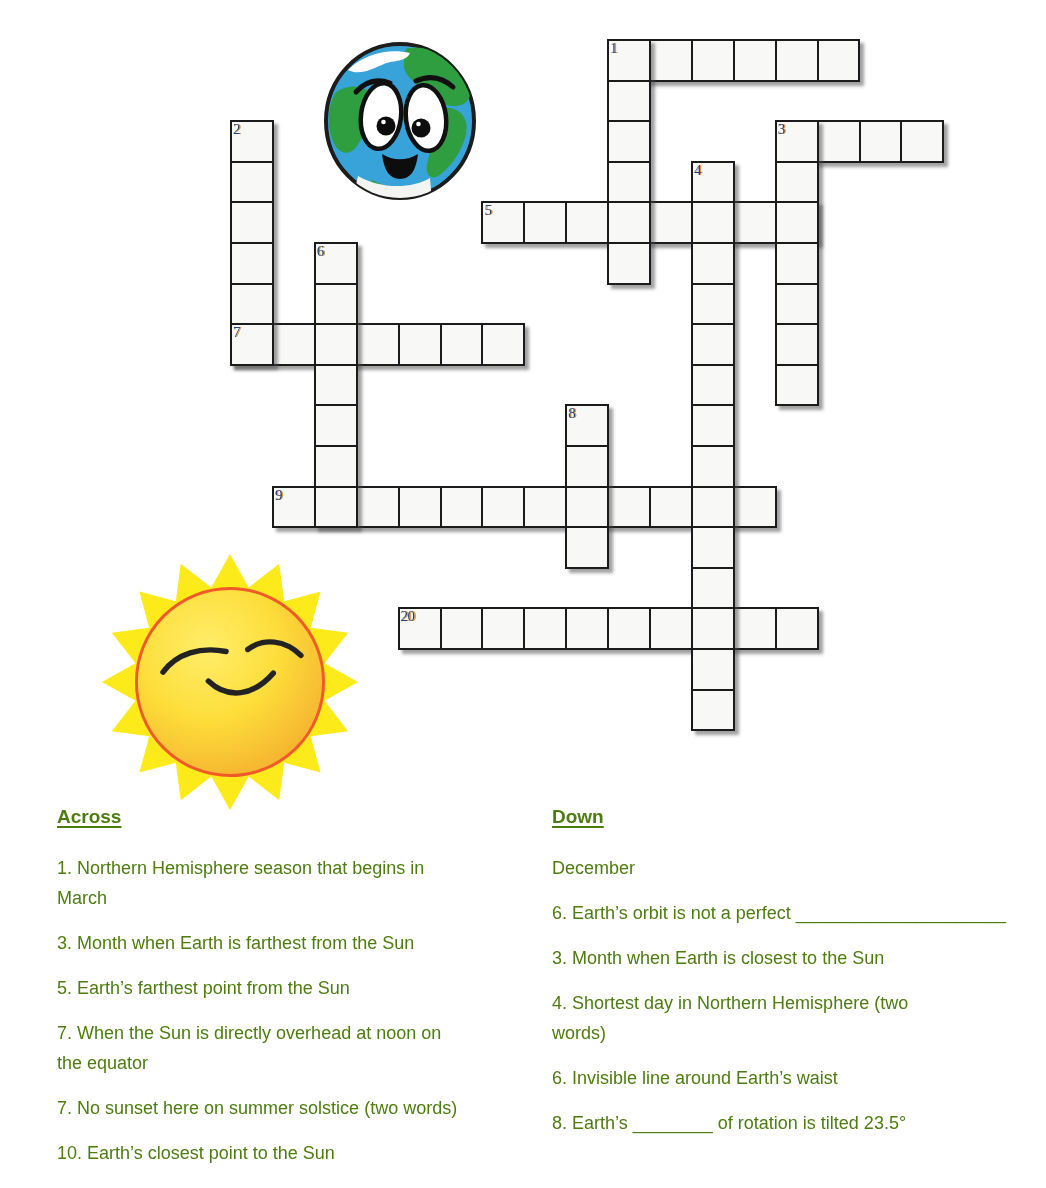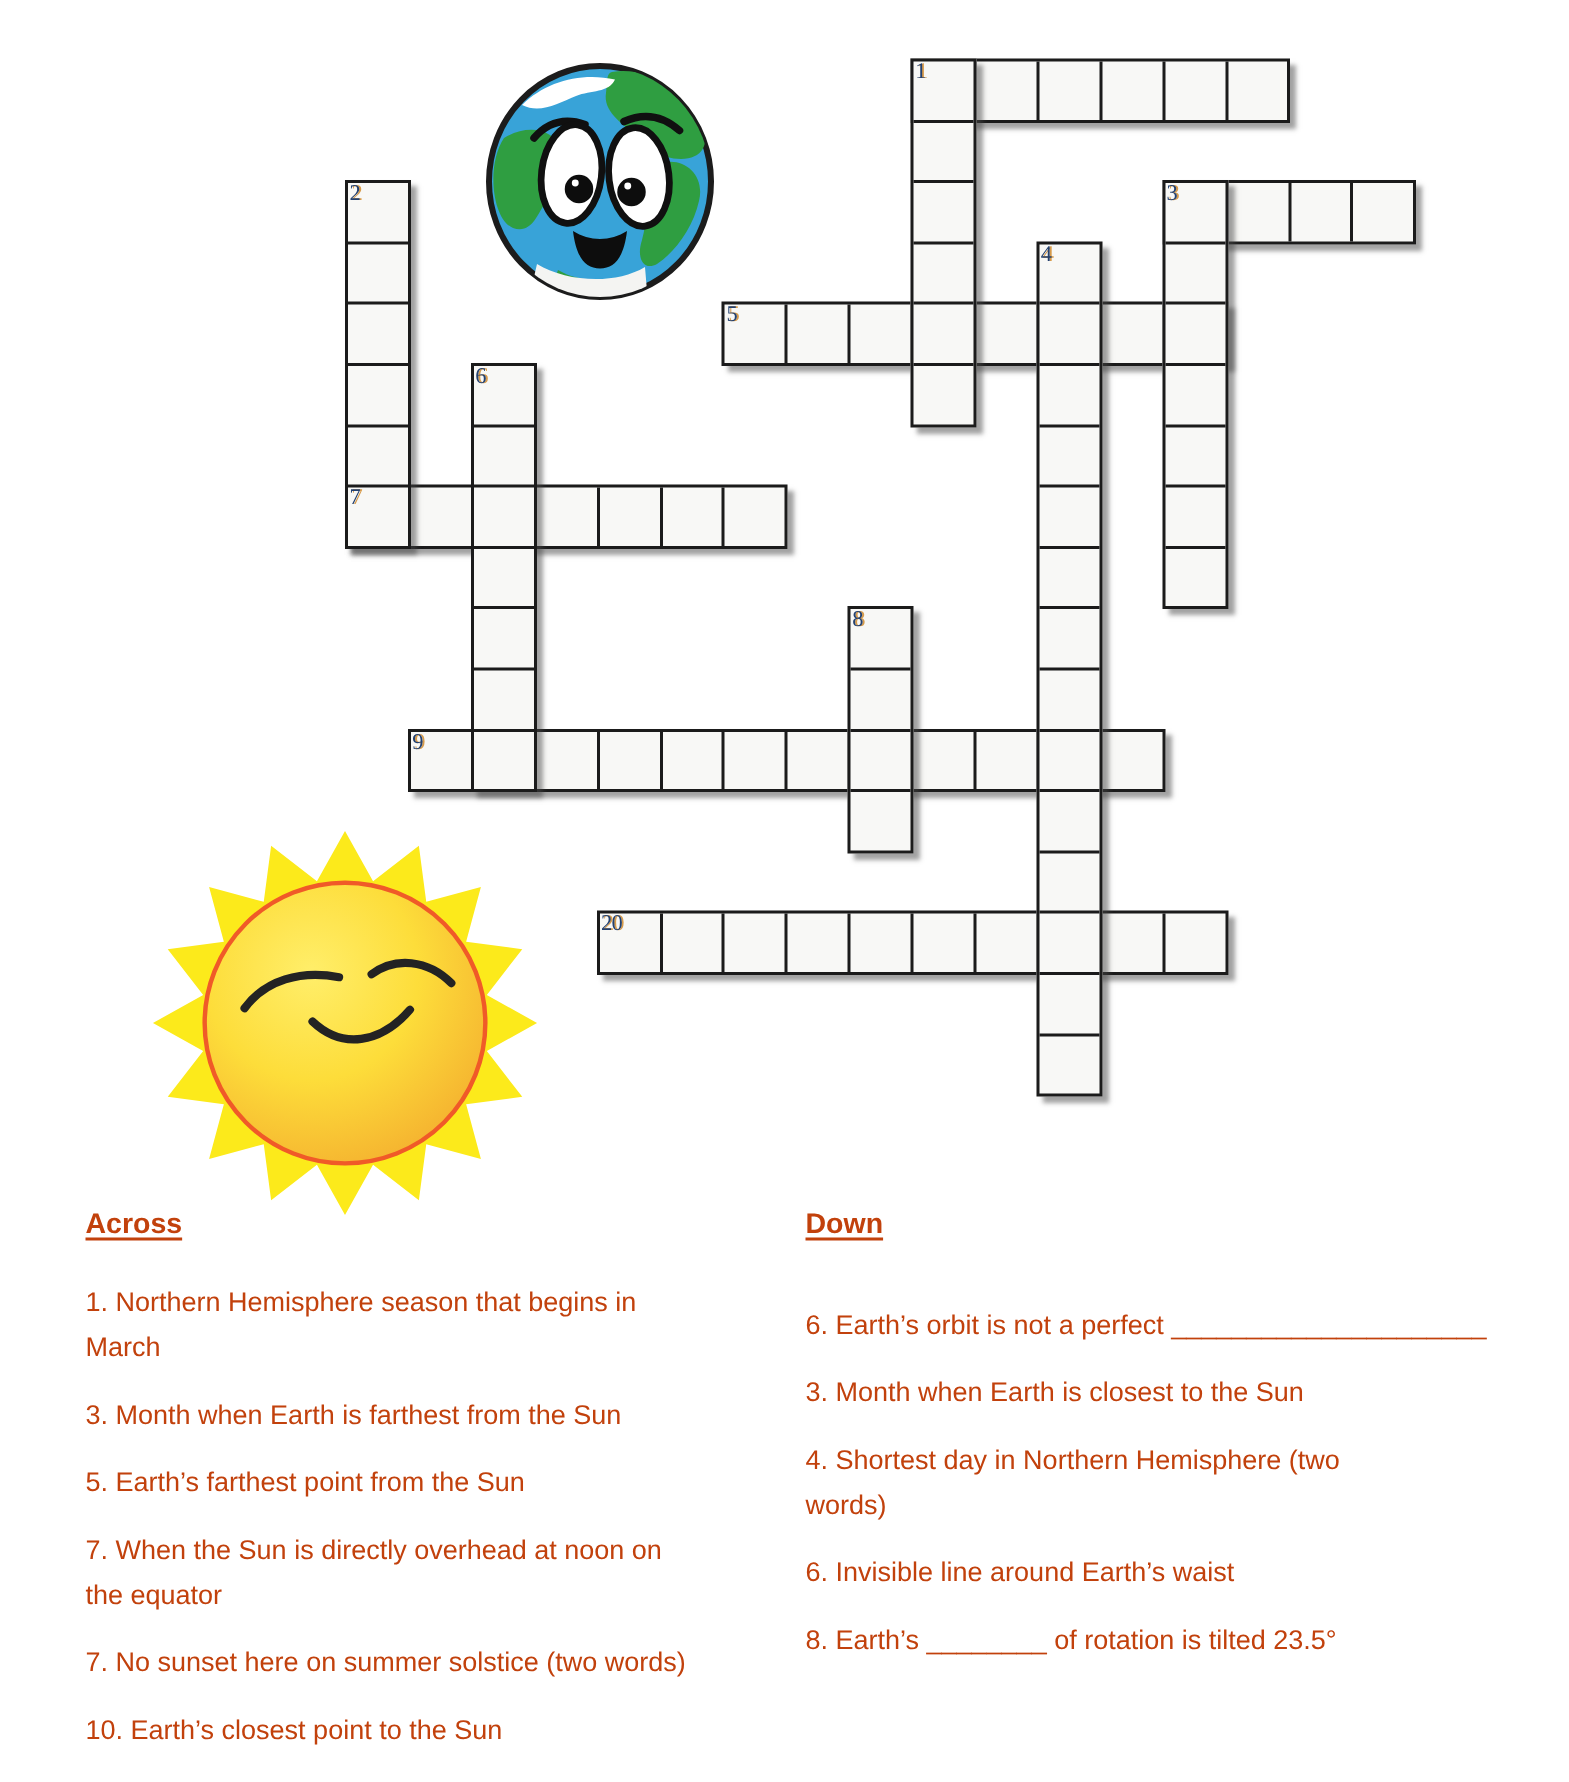--- a/index.html
+++ b/index.html
@@ -18,23 +18,23 @@
   .word.across { flex-direction:row; }
   .word.down   { flex-direction:column; }
   .cellx { flex:1 1 auto; border:0 solid #1b1b1b; }
   .across .cellx:not(:last-child){ border-right-width:2px; }
   .down   .cellx:not(:last-child){ border-bottom-width:2px; }
   .cellnum { position:absolute; z-index:10;
              font-family:"Liberation Serif", serif; font-size:15px; line-height:15px;
              letter-spacing:-0.5px; color:#24416f; text-shadow:1.3px 0 0 #d79b4a; }
 
   
-  .clue-col { position:absolute; top:806px; width:480px; color:#c2410c; }
+  .clue-col { position:absolute; top:806px; width:480px; color:#4d7c0f; }
   .clue-col.across-col { left:57px; }
-  .clue-col.down-col   { left:537px; }
+  .clue-col.down-col   { left:552px; }
   .clue-header { font-size:19px; line-height:22px; font-weight:bold;
                  text-decoration:underline; text-decoration-thickness:2px;
                  text-underline-offset:3px; margin:0 0 25px 0; display:inline-block; }
   .clue-list { }
   .clue { margin:0 0 15px 0; font-size:18px; line-height:30px; }
   .clue-line { white-space:nowrap; }
 </style>
 </head>
 <body>
 
@@ -238,20 +238,21 @@
         <div class="clue">
           <div class="clue-line">10. Earth’s closest point to the Sun</div>
         </div>
       </div>
   </div>
 
   <div class="clue-col down-col">
     <div class="clue-header">Down</div>
     <div class="clue-list">
         <div class="clue">
+          <div class="clue-line">December</div>
         </div>
         <div class="clue">
           <div class="clue-line">6. Earth’s orbit is not a perfect _____________________</div>
         </div>
         <div class="clue">
           <div class="clue-line">3. Month when Earth is closest to the Sun</div>
         </div>
         <div class="clue">
           <div class="clue-line">4. Shortest day in Northern Hemisphere (two</div>
           <div class="clue-line">words)</div>

